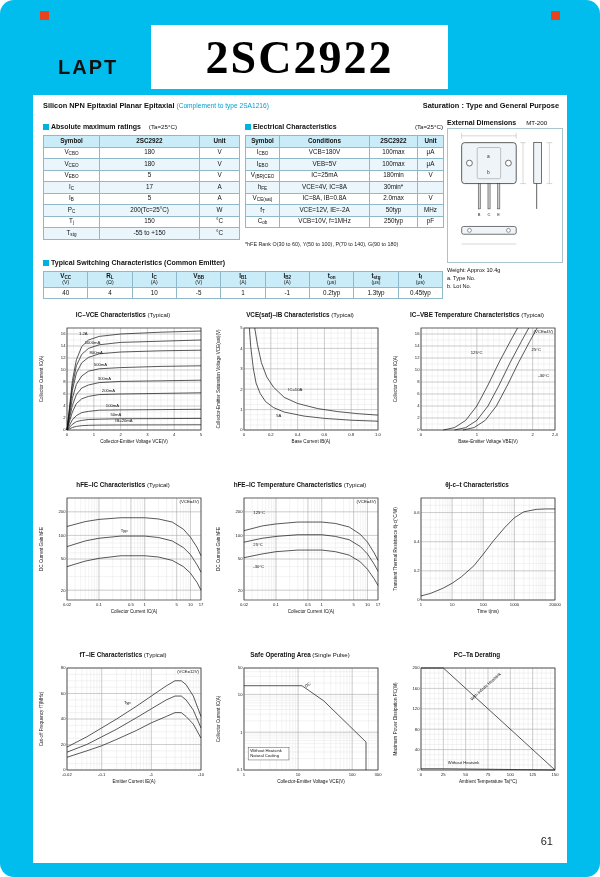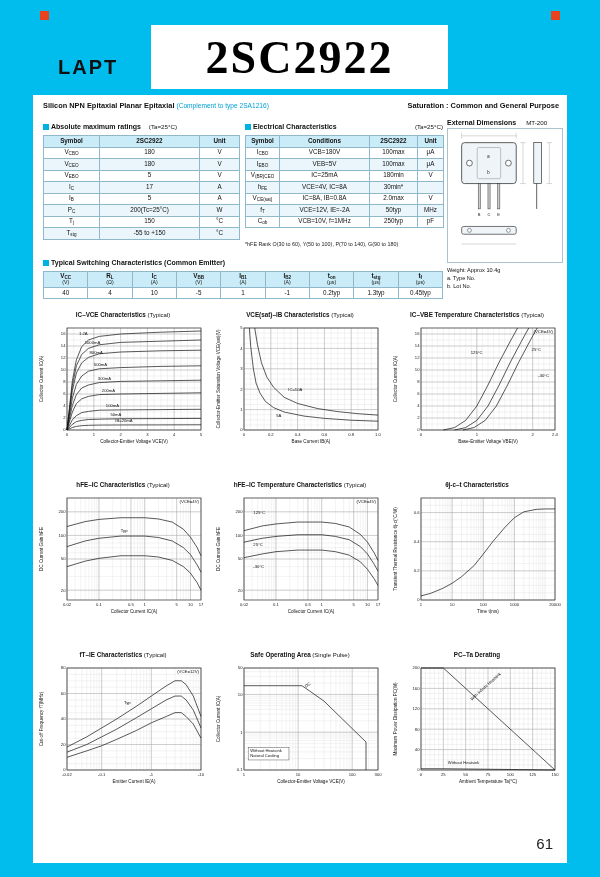--- a/index.html
+++ b/index.html
@@ -1,18 +1,18 @@
 <!DOCTYPE html>
 <html><head>
 <meta charset="utf-8">
 <style>
   *{box-sizing:border-box;}
   html,body{margin:0;padding:0;}
   body{font-family:"Liberation Sans",sans-serif;}
-  .page{position:relative;width:600px;height:877px;background:#00bdee;overflow:hidden;color:#111;}
+  .page{position:relative;width:600px;height:877px;background:#00bdee;overflow:hidden;color:#111;border-radius:14px;}
   .red-sq{position:absolute;width:9px;height:9px;background:#e8431d;top:11px;}
   .brand{position:absolute;left:58px;top:56px;font-size:20px;font-weight:bold;letter-spacing:2px;color:#101010;}
   .title-box{position:absolute;left:151px;top:25px;width:297px;height:64px;background:#ffffff;display:flex;align-items:center;justify-content:center;}
   .part{font-family:"Liberation Serif",serif;font-weight:bold;font-size:46px;letter-spacing:2px;color:#000;}
   .content{position:absolute;left:33px;top:95px;width:534px;height:768px;background:#ffffff;}
   .abs-pos{position:absolute;}
   .intro{left:10px;top:6px;width:516px;display:flex;justify-content:space-between;font-size:7.4px;font-weight:bold;}
   .intro .comp{color:#009fd4;font-weight:normal;font-size:6.6px;}
   .sec{font-size:7px;font-weight:bold;white-space:nowrap;}
   .sec .sq{display:inline-block;width:6px;height:6px;background:#00b2e2;margin-right:2px;vertical-align:-0.5px;}
@@ -20,21 +20,21 @@
   .sec-flex{display:flex;justify-content:space-between;}
   table{border-collapse:collapse;font-size:6.3px;table-layout:fixed;}
   td,th{border:0.5px solid #8fb9cb;padding:1px 2px;text-align:center;height:11.5px;line-height:1.1;overflow:hidden;}
   thead th{background:#c9ecf8;font-weight:bold;}
   tbody tr:nth-child(even) td{background:#eaf6fc;}
   sub{font-size:4.6px;vertical-align:-1px;}
   .hunit{display:block;font-weight:normal;font-size:5.2px;}
   .footnote{font-size:5.4px;color:#222;white-space:nowrap;}
   .note{font-size:5.6px;line-height:1.5;}
   .dims-box{border:0.5px solid #aac4cf;margin-top:2px;background:#fff;}
-  .pageno{font-size:15px;color:#222;font-weight:normal;}
+  .pageno{font-size:11px;color:#222;font-weight:normal;}
   .charts{left:4px;top:216px;width:526px;}
   .chart-row{display:flex;justify-content:space-between;margin-bottom:13px;}
   .chart{width:172px;overflow:hidden;}
   .chart-title{text-align:center;font-size:6px;white-space:nowrap;}
   .chart-title b{font-size:6.3px;}
   .plot svg{display:block;}
   svg text{font-family:"Liberation Sans",sans-serif;}
 </style>
 </head>
 <body>
@@ -51,21 +51,21 @@
 
   <div class="content">
 
     <div class="abs-pos intro">
       <span>
         <span>Silicon NPN Epitaxial Planar Epitaxial</span>
         <span class="comp">(Complement to type 2SA1216)</span>
       </span>
       <span>
         <span>Saturation :</span>
-        <span>Common and General Purpose</span>
+        <span>Type and General Purpose</span>
       </span>
     </div>
 
     <div class="abs-pos sec" style="left:10px;top:28px;width:196px;">
       <span class="sq"></span><span>Absolute maximum ratings</span><span class="ta">(Ta=25°C)</span>
     </div>
     <table class="abs-pos" style="left:10px;top:40px;width:196px;">
       <colgroup>
           <col style="width:56px">
           <col style="width:100px">

